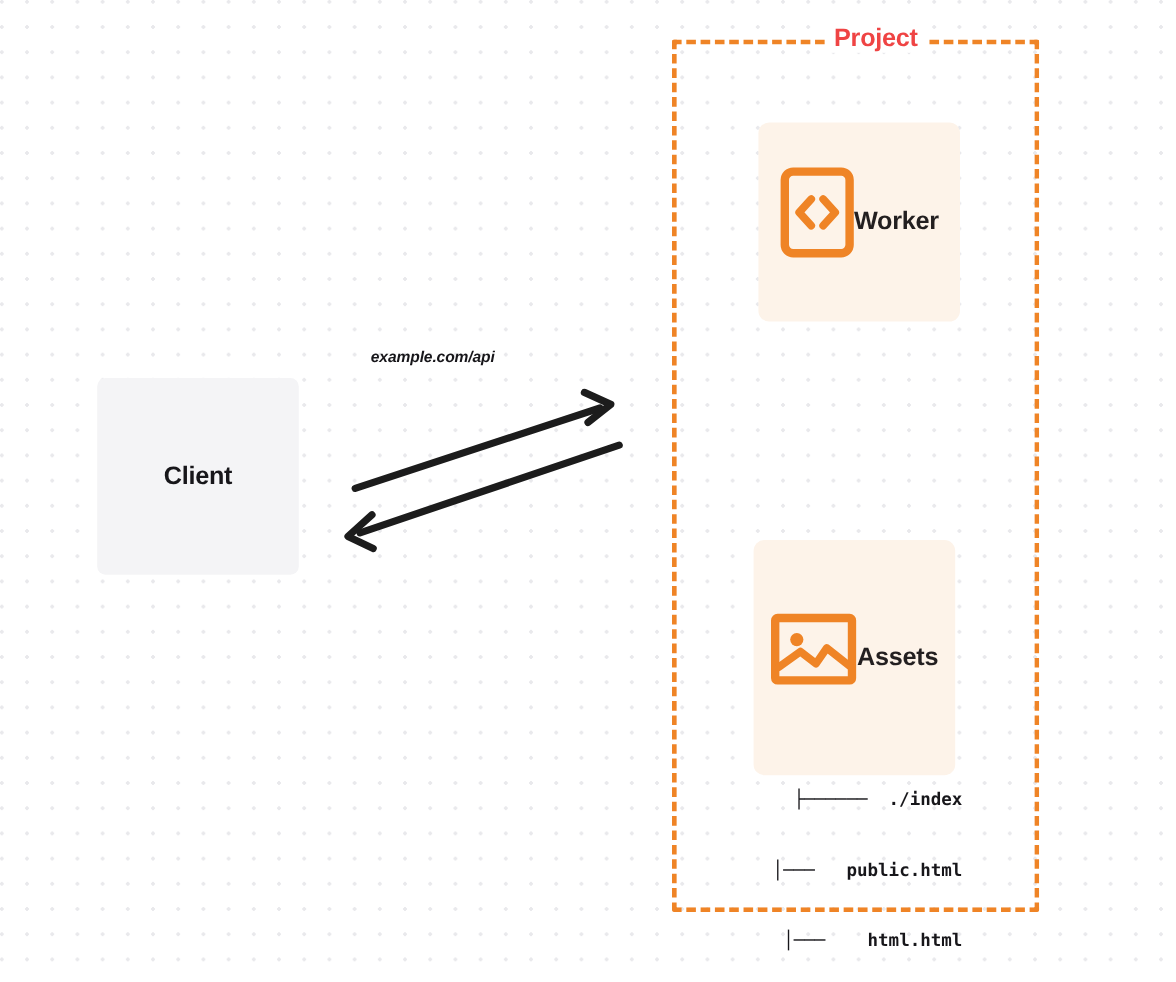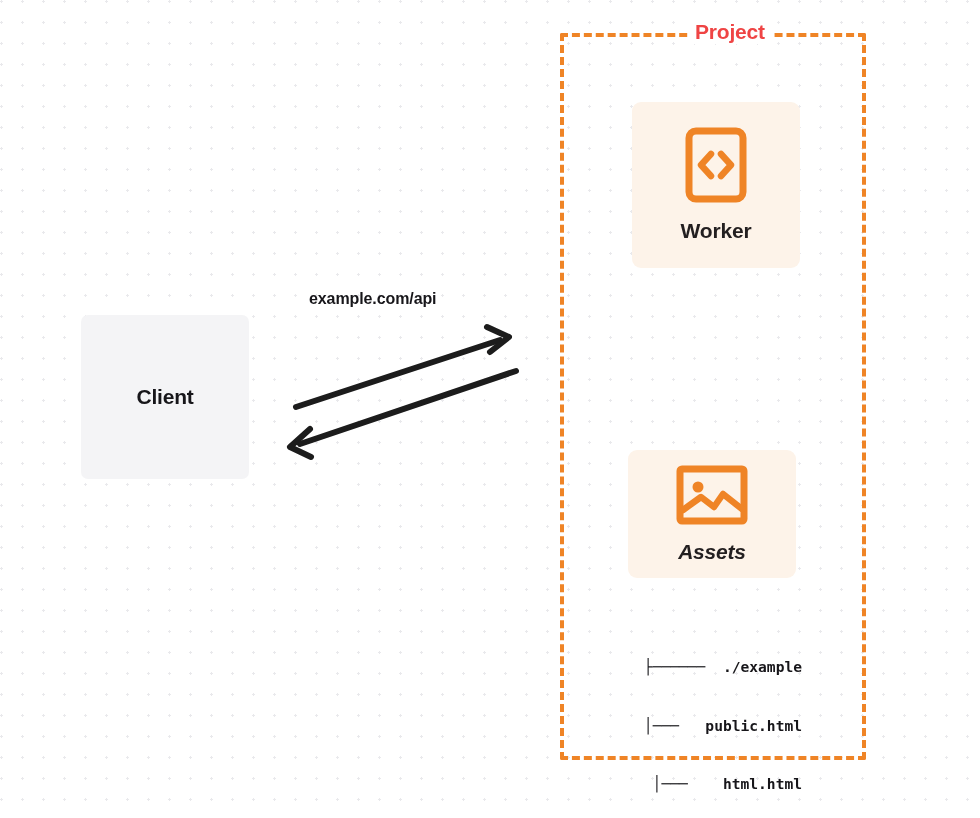--- a/index.html
+++ b/index.html
@@ -59,25 +59,26 @@
     width: 980px;
     height: 818px;
     pointer-events: none;
   }
 
   
   #request-label {
     position: absolute;
     left: 309px;
     top: 290px;
-    font-size: 16px;
+    font-size: 13px;
     font-weight: bold;
     color: #17161a;
     letter-spacing: -0.1px;
     white-space: nowrap;
+    font-style: italic;
   }
 
   
   #project-boundary {
     position: absolute;
     left: 560px;
     top: 33px;
     width: 306px;
     height: 727px;
     border: 4px dashed #ef8426;
@@ -98,26 +99,25 @@
     margin-left: 28px;
   }
 
   
   .resource-card {
     position: absolute;
     width: 168px;
     background: #fdf3e9;
     border-radius: 9px;
     display: flex;
-    flex-direction: column;
     align-items: center;
     justify-content: center;
   }
   #worker-card { left: 632px; top: 102px; height: 166px; }
-  #assets-card { left: 628px; top: 450px; height: 128px; font-style: italic; }
+  #assets-card { left: 628px; top: 450px; height: 196px; }
 
   .resource-card .card-icon {
     display: block;
     line-height: 0;
   }
   #worker-card .card-icon { margin-bottom: 16px; }
   #assets-card .card-icon { margin-bottom: 14px; }
 
   .resource-card .card-label {
     font-size: 21px;
@@ -185,19 +185,19 @@
       <svg width="72" height="62" viewBox="0 0 72 62" xmlns="http://www.w3.org/2000/svg">
         <rect x="4" y="5" width="64" height="52" rx="2" ry="2" fill="none" stroke="#ef8426" stroke-width="7"></rect>
         <circle cx="22" cy="23" r="5.5" fill="#ef8426"></circle>
         <polyline points="7,46 25,33 38,43 47,30 66,45" fill="none" stroke="#ef8426" stroke-width="6.5" stroke-linecap="round" stroke-linejoin="round"></polyline>
       </svg>
     </span>
     <span class="card-label">Assets</span>
   </div>
 
   <div id="file-tree">
-    <span class="tree-row">├──────  ./example</span>
+    <span class="tree-row">├──────  ./index</span>
     <span class="tree-row">   │───   public.html</span>
     <span class="tree-row">   │───    html.html</span>
     
   </div>
 
 </div>
 
 </body></html>

